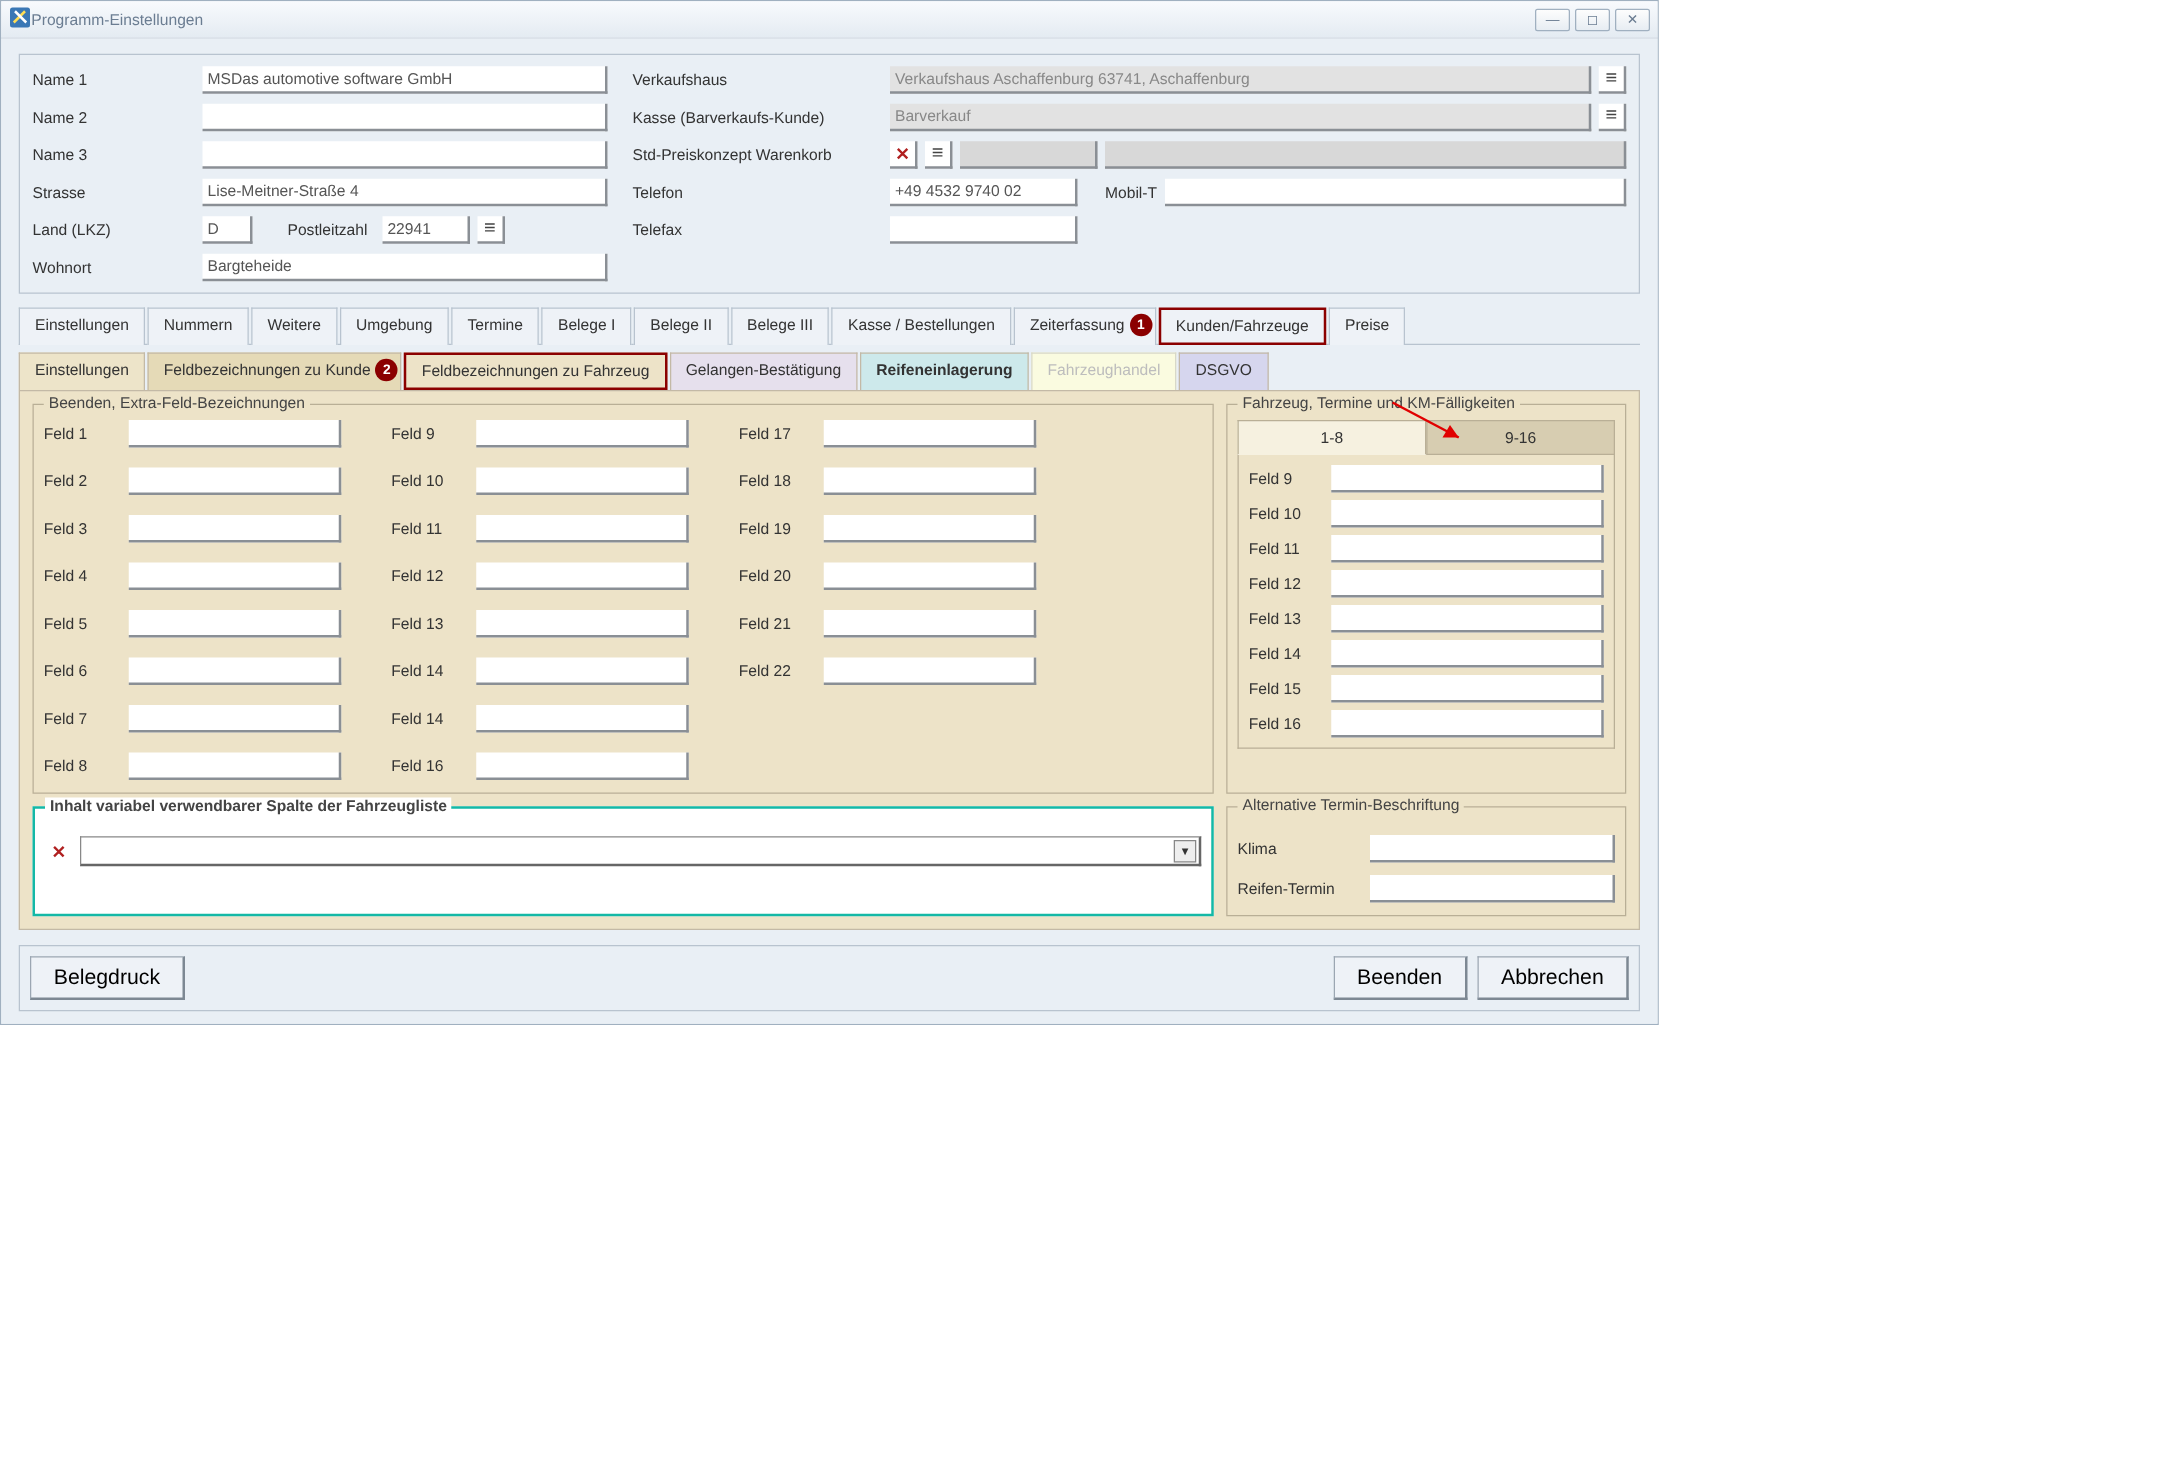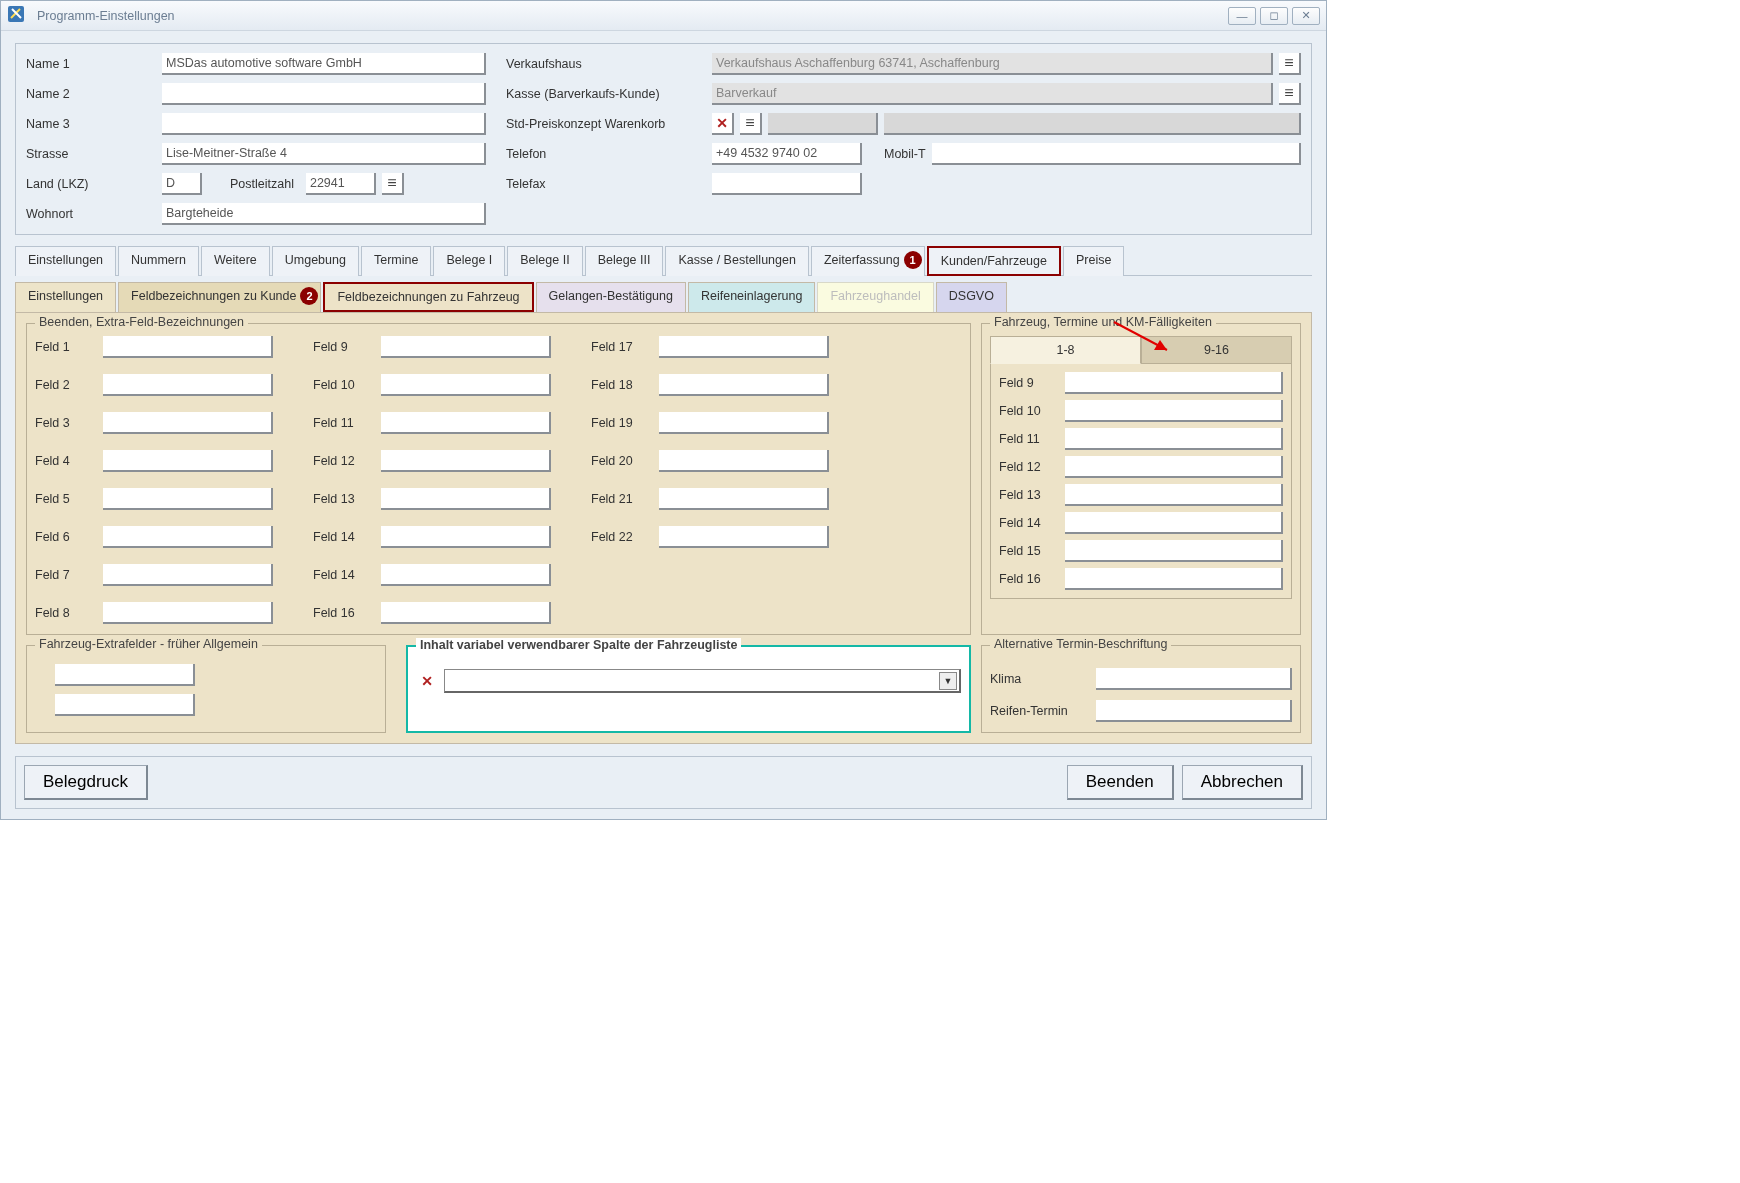--- a/index.html
+++ b/index.html
@@ -17,21 +17,21 @@
   }
   .titlebar {
     display: flex;
     align-items: center;
     justify-content: space-between;
     height: 30px;
     padding: 0 6px;
     background: linear-gradient(to bottom, #f8fafd, #e4ebf2);
     border-bottom: 1px solid #cdd6e0;
   }
-  .titlebar-left { display: flex; align-items: center; gap: 12px; }
+  .titlebar-left { display: flex; align-items: center; gap: 0; }
   .titlebar-left svg { width: 18px; height: 18px; }
   .titlebar-title { color: #6b7d92; }
   .titlebar-controls { display: flex; gap: 4px; }
   .win-btn {
     width: 28px; height: 18px;
     border: 1px solid #a0b0c0;
     border-radius: 2px;
     background: linear-gradient(to bottom,#fdfdfd,#e7edf3);
     display: flex; align-items: center; justify-content: center;
     color: #6b7d92; font-size: 11px; cursor: pointer;
@@ -98,21 +98,21 @@
     border: 1px solid #c3b9a6;
     border-bottom: none;
     margin-right: 2px;
     cursor: pointer;
     position: relative;
   }
   .tab2.einst { background:#ede4c9; }
   .tab2.fbk { background:#e5dab7; }
   .tab2.fbf { background:#ede3c8; border:2px solid #8b0000; }
   .tab2.gel { background:#e6e0ed; }
-  .tab2.reifen { background:#cde9eb; }
+  .tab2.reifen { background:#cde9eb;font-weight:bold; }
   .tab2.fhz { background:#fafbe0; color:#bdbdbd; border-color:#d8d8c8;}
   .tab2.dsgvo { background:#d6d6ee; }
   .sub-body {
     border: 1px solid #c3b9a6;
     background: #ede3c8;
     padding: 10px;
     display: grid;
     grid-template-columns: 1fr 320px;
     grid-template-rows: auto auto;
     gap: 10px;
@@ -459,27 +459,20 @@
               <input class="input" style="">
             </div>
             <div class="termine-row">
               <label>Feld 16</label>
               <input class="input" style="">
             </div>
           </div>
       </div>
 
       <div class="bottom-left">
-        <div class="fieldset small">
-          <div class="legend">Fahrzeug-Extrafelder - früher Allgemein</div>
-          <div style="display:flex;flex-direction:column;gap:8px;margin-top:6px;padding-left:20px">
-            <input class="input" style="width: 140px;">
-            <input class="input" style="width: 140px;">
-          </div>
-        </div>
         <div class="fieldset varspalte">
           <div class="legend">Inhalt variabel verwendbarer Spalte der Fahrzeugliste</div>
           <div class="varspalte-row">
             <div class="icon-btn" style="border:none;background:transparent">
                 <span class="icon-red">✕</span>
               </div>
             <div class="combo">
               <div class="combo-btn">▼</div>
             </div>
           </div>

